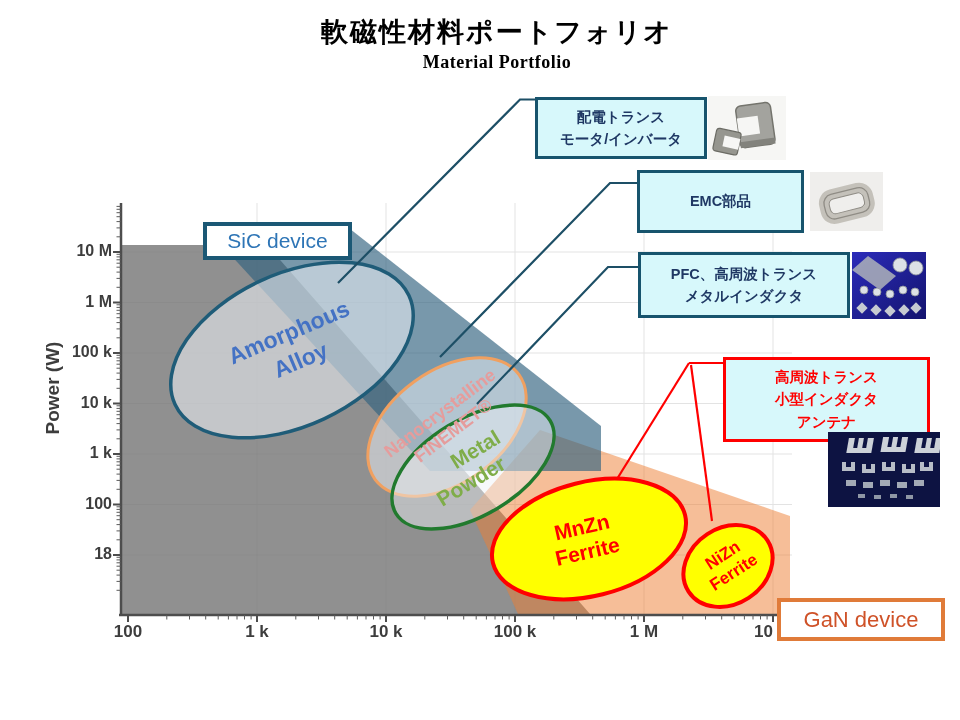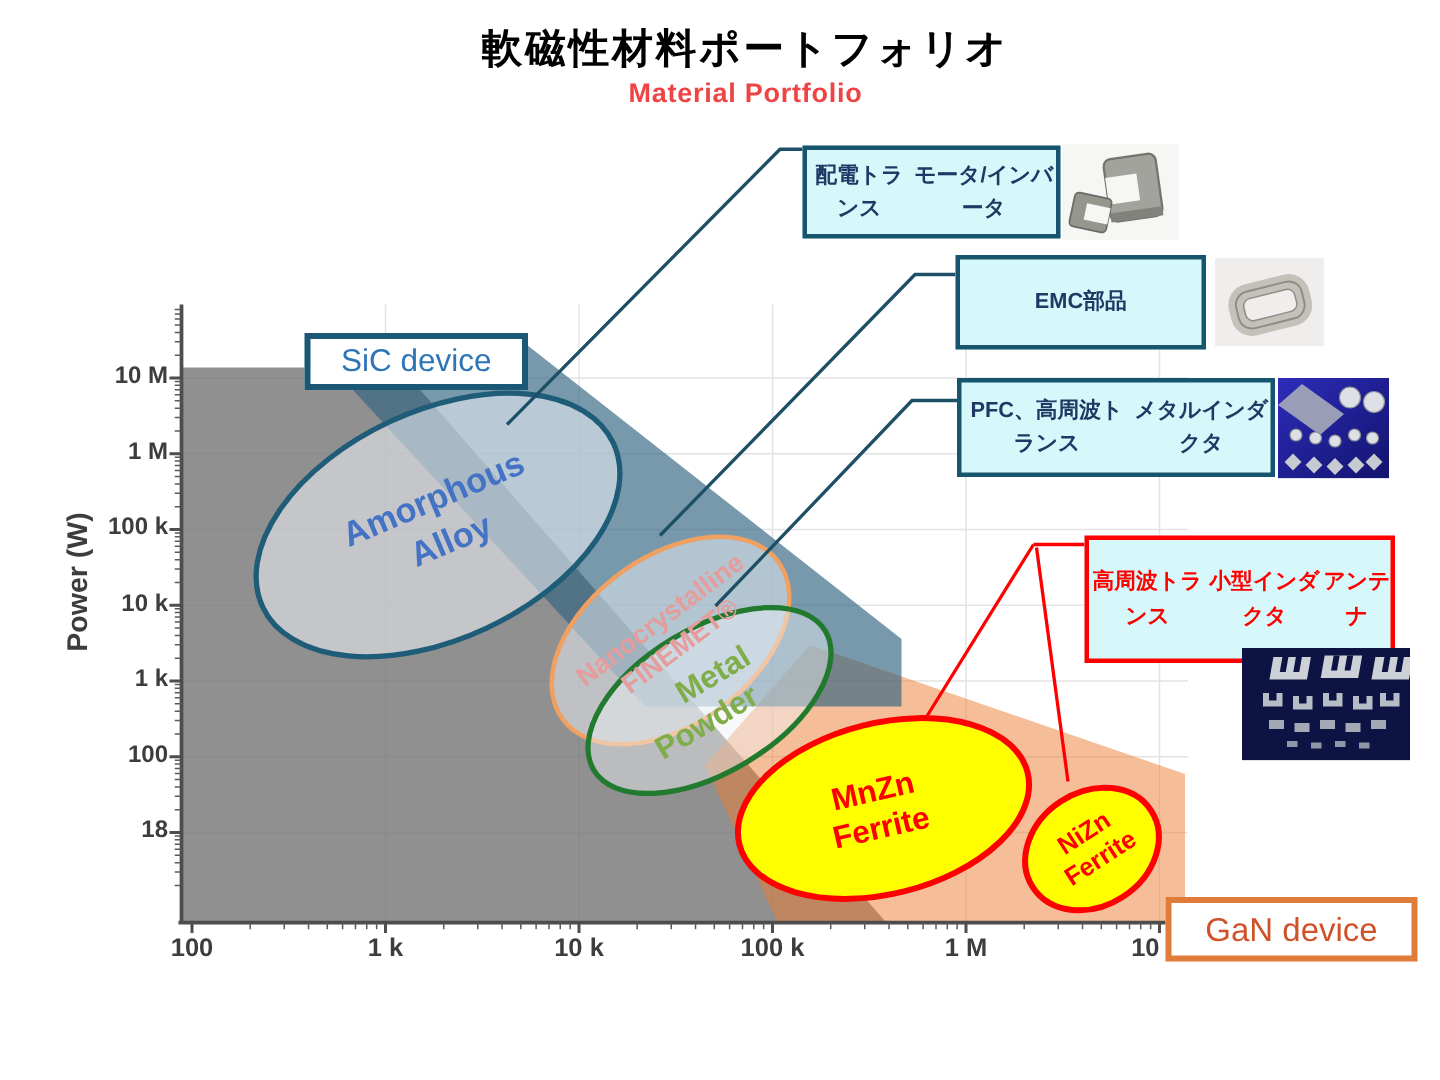--- a/index.html
+++ b/index.html
@@ -2,34 +2,34 @@
 <html><head>
 <meta charset="utf-8">
 <style>
   html,body{margin:0;padding:0;background:#ffffff;}
   .stage{position:relative;width:960px;height:720px;background:#ffffff;overflow:hidden;
          font-family:"Liberation Sans","DejaVu Sans",sans-serif;}
   .abs{position:absolute;}
   
   .title-wrap{left:0;top:14px;width:916px;text-align:center;margin-left:39px;}
   .title-main{font-size:27px;font-weight:bold;color:#000;letter-spacing:2px;}
-  .title-sub{font-size:18px;font-weight:bold;color:#ef4444;margin-top:2px;letter-spacing:.5px;}
+  .title-sub{font-size:18px;font-weight:bold;color:#000000;margin-top:2px;letter-spacing:.5px;font-family:Liberation Serif, serif;}
   
   .xtick{width:64px;text-align:center;font-size:17px;font-weight:bold;color:#3d3d3d;top:622px;}
   .ytick{width:82px;text-align:right;font-size:16px;font-weight:bold;color:#3d3d3d;left:30px;}
   .xlabel{left:121px;top:641px;width:671px;text-align:center;font-size:19px;font-weight:bold;color:#3d3d3d;}
   .ylabel{left:-45px;top:375px;width:200px;height:26px;text-align:center;font-size:19px;font-weight:bold;
           color:#3d3d3d;transform:rotate(-90deg);}
   
   .devbox{display:flex;align-items:center;justify-content:center;background:#ffffff;box-sizing:border-box;margin-top:36px;}
   .devbox.sic{left:203px;top:186px;width:149px;height:38px;border:4px solid #1b5875;color:#2e75b6;font-size:21px;}
   .devbox.si{left:129px;top:563px;width:134px;height:43px;border:4px solid #000000;color:#3f3f3f;font-size:22px;}
   .devbox.gan{left:777px;top:562px;width:168px;height:43px;border:4px solid #e07b39;color:#cf5228;font-size:22px;}
   
-  .callout{display:flex;flex-direction:row;align-items:center;justify-content:center;
+  .callout{display:flex;flex-direction:column;align-items:center;justify-content:center;
            background:#d7f8fb;border:3px solid #17546d;box-sizing:border-box;
            font-size:14.5px;font-weight:bold;color:#1f3864;line-height:1.55;text-align:center;}
   .callout.c1{left:535px;top:97px;width:172px;height:62px;}
   .callout.c2{left:637px;top:170px;width:167px;height:63px;}
   .callout.c3{left:638px;top:252px;width:212px;height:66px;}
   .callout.c4{left:723px;top:357px;width:207px;height:85px;border-color:#ff0000;color:#ff0000;}
   
   .photo{overflow:hidden;}
   svg{display:block;}
 </style>

